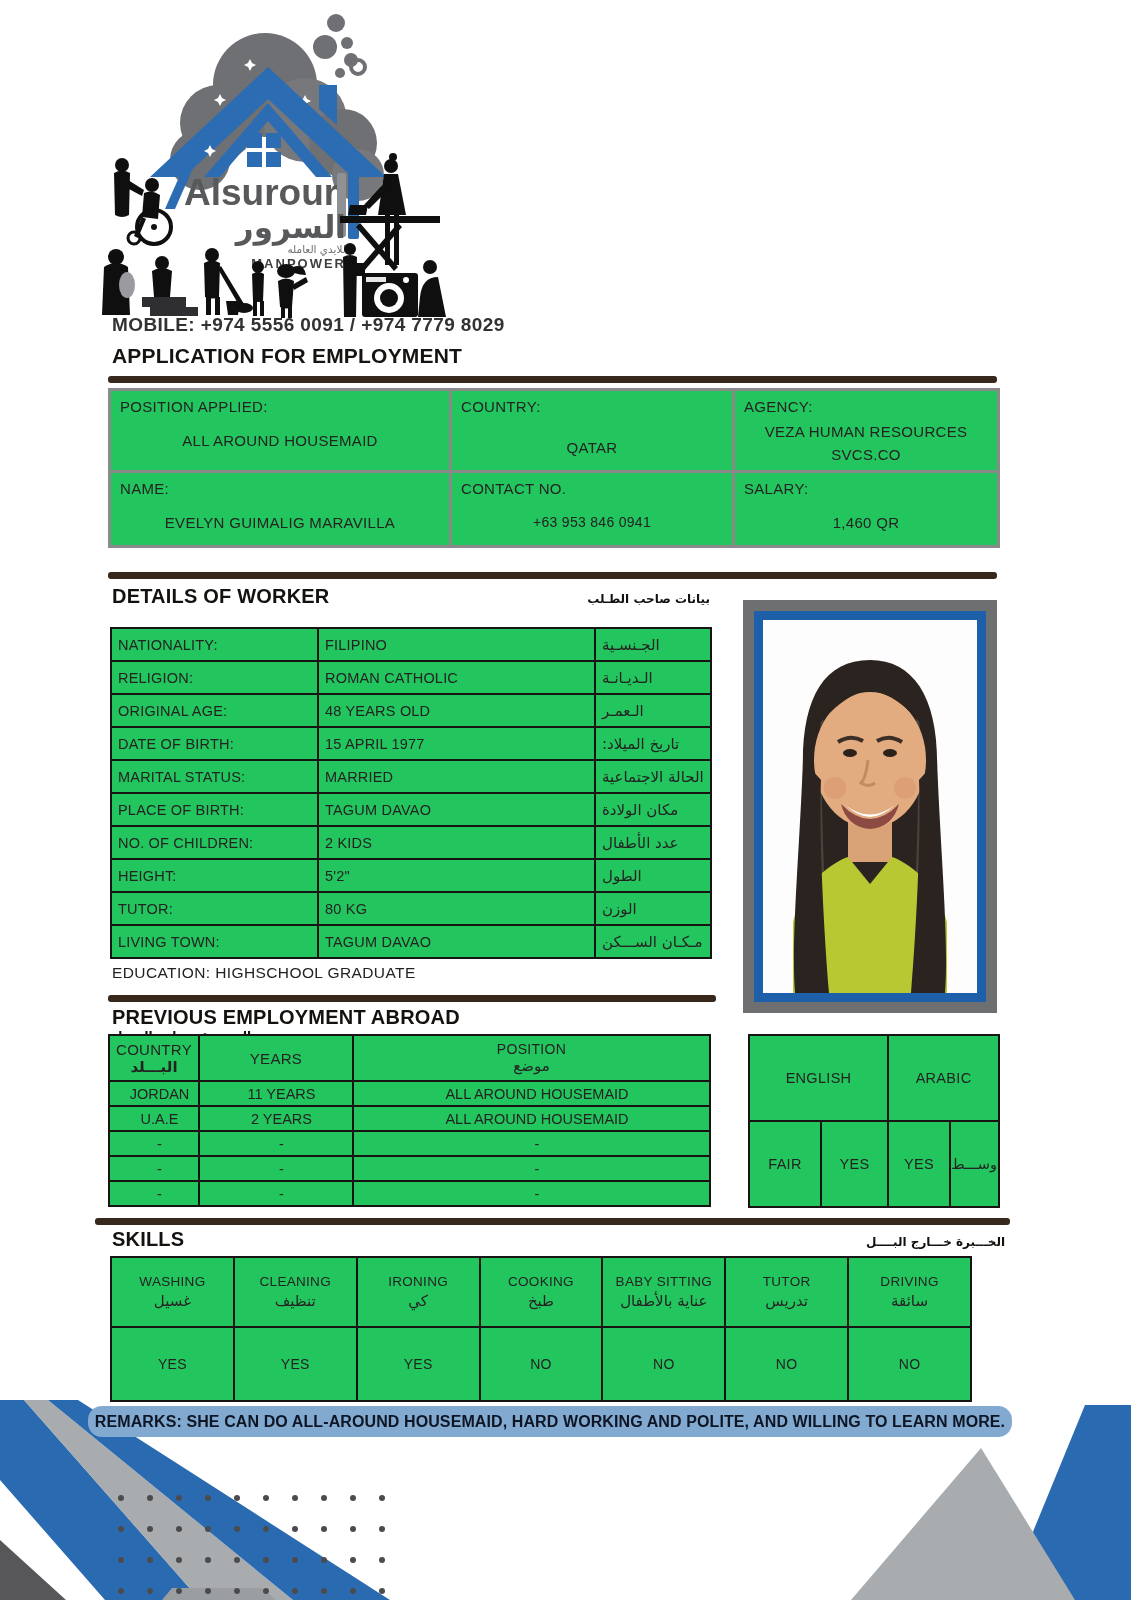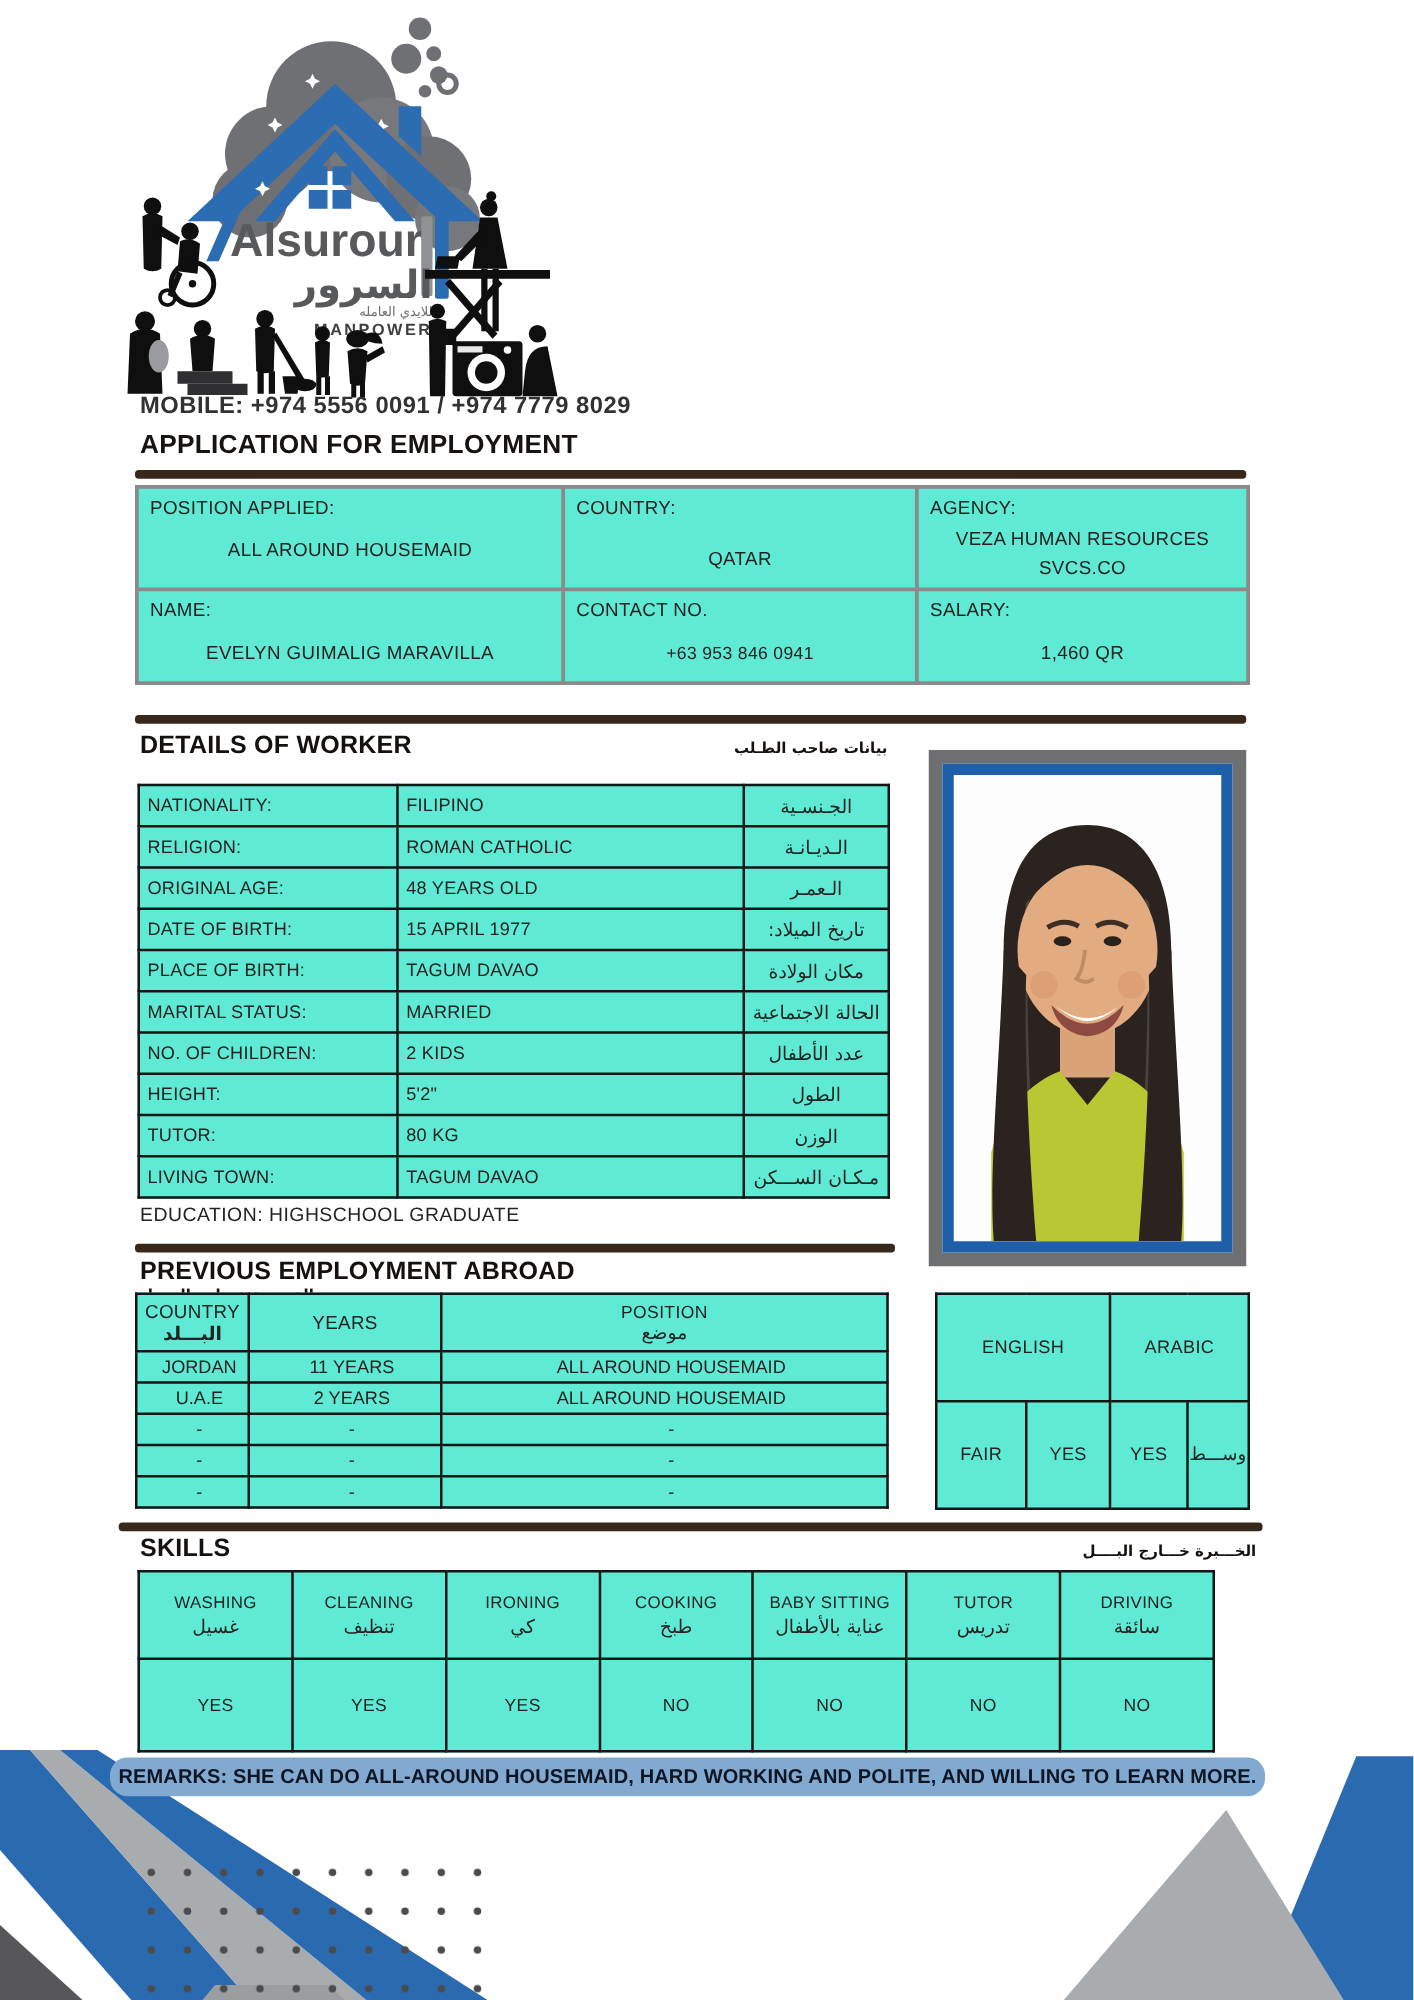--- a/index.html
+++ b/index.html
@@ -5,31 +5,31 @@
   html,body{margin:0;padding:0;background:#ffffff;}
   body{width:1131px;height:1600px;position:relative;font-family:"Liberation Sans",sans-serif;color:#1d1c1a;}
   .page{position:absolute;left:0;top:0;width:1131px;height:1600px;overflow:hidden;background:#fff;}
   .ar{font-family:"DejaVu Sans",sans-serif;direction:rtl;unicode-bidi:isolate;}
   .bar{position:absolute;height:7px;background:#38281b;border-radius:3px;}
   .mobile-line{position:absolute;left:112px;top:314px;font-size:19px;letter-spacing:.4px;color:#333231;font-weight:bold;}
   .app-title{position:absolute;left:112px;top:344px;font-size:21px;font-weight:700;letter-spacing:.2px;color:#171310;}
   .sec-head{position:absolute;display:flex;justify-content:space-between;align-items:baseline;}
   .sec-head .en{font-size:20px;font-weight:700;color:#14110e;letter-spacing:.2px;}
   .sec-head .arh{font-size:12px;font-weight:700;color:#14110e;text-align:center;}
-  table{border-collapse:collapse;position:absolute;background:#5eead4;table-layout:fixed;}
+  table{border-collapse:collapse;position:absolute;background:#22c55e;table-layout:fixed;}
   
   .t1{left:108px;top:388px;width:889px;height:157px;}
   .t1 td{border:3px solid #8a8a8a;vertical-align:top;padding:7px 9px 4px 9px;}
   .t1 .lbl{font-size:15px;letter-spacing:.3px;color:#242322;}
   .t1 .val{text-align:center;font-size:15px;letter-spacing:.3px;margin-top:15px;color:#242322;line-height:1.5;}
   
   .t-details{left:110px;top:627px;width:600px;height:330px;}
   .t-details td{border:2px solid #161514;font-size:14.5px;letter-spacing:.2px;padding:2px 6px;color:#242322;}
   .t-details tr{height:33px;}
-  .t-details .da{text-align:center;font-size:15px;padding-right:6px;}
+  .t-details .da{text-align:left;font-size:15px;padding-right:6px;}
   .edu-line{position:absolute;left:112px;top:964px;font-size:15.5px;letter-spacing:.4px;color:#242322;}
   
   .t-emp{left:108px;top:1034px;width:601px;height:172px;}
   .t-emp th,.t-emp td{border:2px solid #161514;font-weight:400;text-align:center;color:#242322;}
   .t-emp th{font-size:15px;letter-spacing:.3px;}
   .t-emp td{font-size:14.5px;padding-left:12px;}
   .t-emp .hdr{height:46px;}
   .t-emp .r{height:25px;}
   .t-emp .th-ar{font-size:15px;font-weight:700;}
   
@@ -251,28 +251,28 @@
           <td>ORIGINAL AGE:</td>
           <td>48 YEARS OLD</td>
           <td class="da ar">الـعمـر</td>
         </tr>
     <tr>
           <td>DATE OF BIRTH:</td>
           <td>15 APRIL 1977</td>
           <td class="da ar">تاريخ الميلاد:</td>
         </tr>
     <tr>
+          <td>MARITAL STATUS:</td>
+          <td>MARRIED</td>
+          <td class="da ar">الحالة الاجتماعية</td>
+        </tr>
+    <tr>
           <td>PLACE OF BIRTH:</td>
           <td>TAGUM DAVAO</td>
           <td class="da ar">مكان الولادة</td>
-        </tr>
-    <tr>
-          <td>MARITAL STATUS:</td>
-          <td>MARRIED</td>
-          <td class="da ar">الحالة الاجتماعية</td>
         </tr>
     <tr>
           <td>NO. OF CHILDREN:</td>
           <td>2 KIDS</td>
           <td class="da ar">عدد الأطفال</td>
         </tr>
     <tr>
           <td>HEIGHT:</td>
           <td>5'2"</td>
           <td class="da ar">الطول</td>

